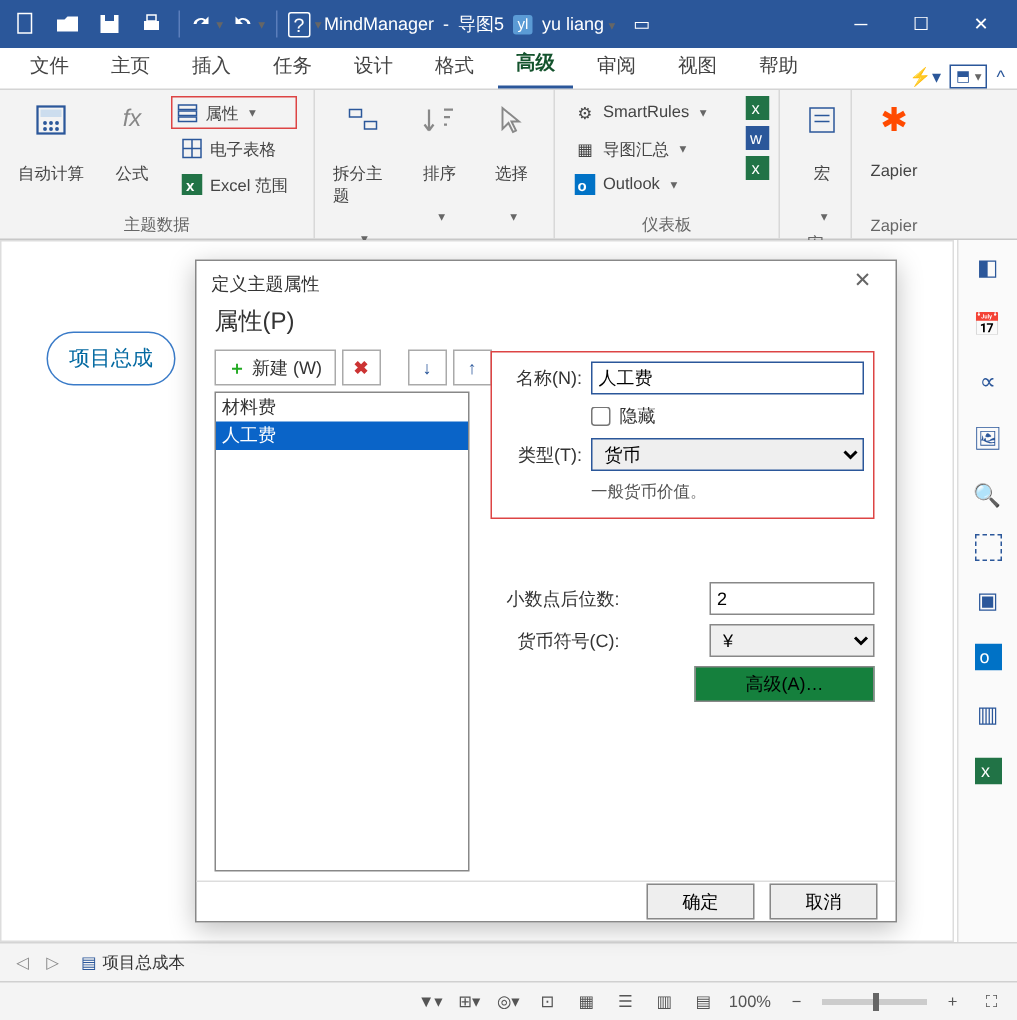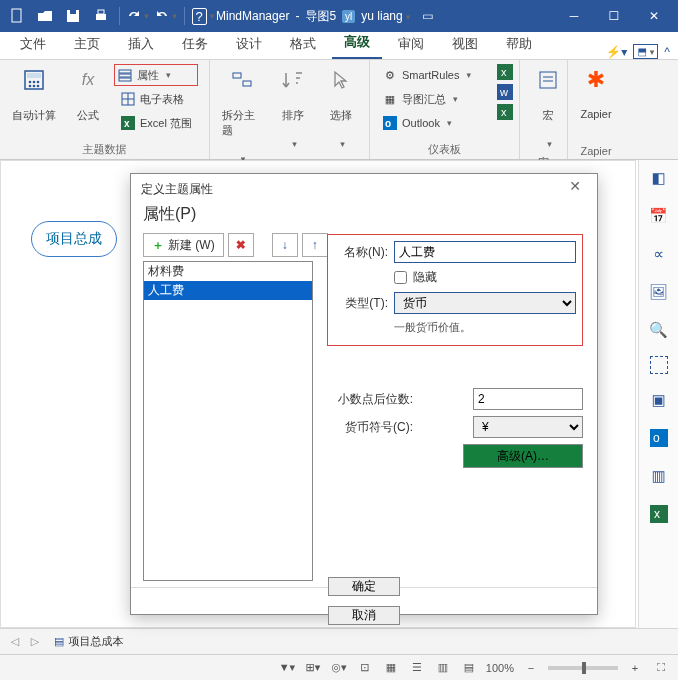--- a/index.html
+++ b/index.html
@@ -64,21 +64,21 @@
   .list-item.selected { background:#0a64c8; color:#fff;}
   .form-red { position:absolute; top:36px; left:196px; width:256px; border:1px solid #d44; padding:6px 6px 10px;}
   .form-row { display:flex; align-items:center; gap:6px; margin-bottom:6px; font-size:12px;}
   .form-row label { width:54px; text-align:right;}
   .form-row input[type=text], .form-row select { flex:1; height:22px; border:1px solid #2b579a; padding:0 4px; font-size:12px;}
   .form-row.plain input, .form-row.plain select { border:1px solid #888;}
   .hint { font-size:11px; color:#555; margin-left:60px;}
   .form-lower { position:absolute; top:190px; left:196px; width:256px;}
   .form-lower .form-row label { width:86px;}
   .btn-adv { width:120px; height:24px; border:1px solid #888; background:#15803d; margin-left:auto; display:block; font-size:12px; margin-top:6px;}
-  .dlg-footer { height:38px; border-top:1px solid #ddd; display:flex; align-items:center; justify-content:flex-end; gap:10px; padding:0 12px;flex-direction:column;}
+  .dlg-footer { height:38px; border-top:1px solid #ddd; display:flex; align-items:center; justify-content:flex-end; gap:10px; padding:0 12px;}
   .dlg-btn { width:72px; height:24px; border:1px solid #888; background:#eee; font-size:12px;}
 
   .chev::after { content:"▾"; font-size:9px; margin-left:3px; color:#666;}
   svg { display:block;}
 </style>
 </head>
 <body>
 
 <div class="titlebar">
   <div class="qat">

